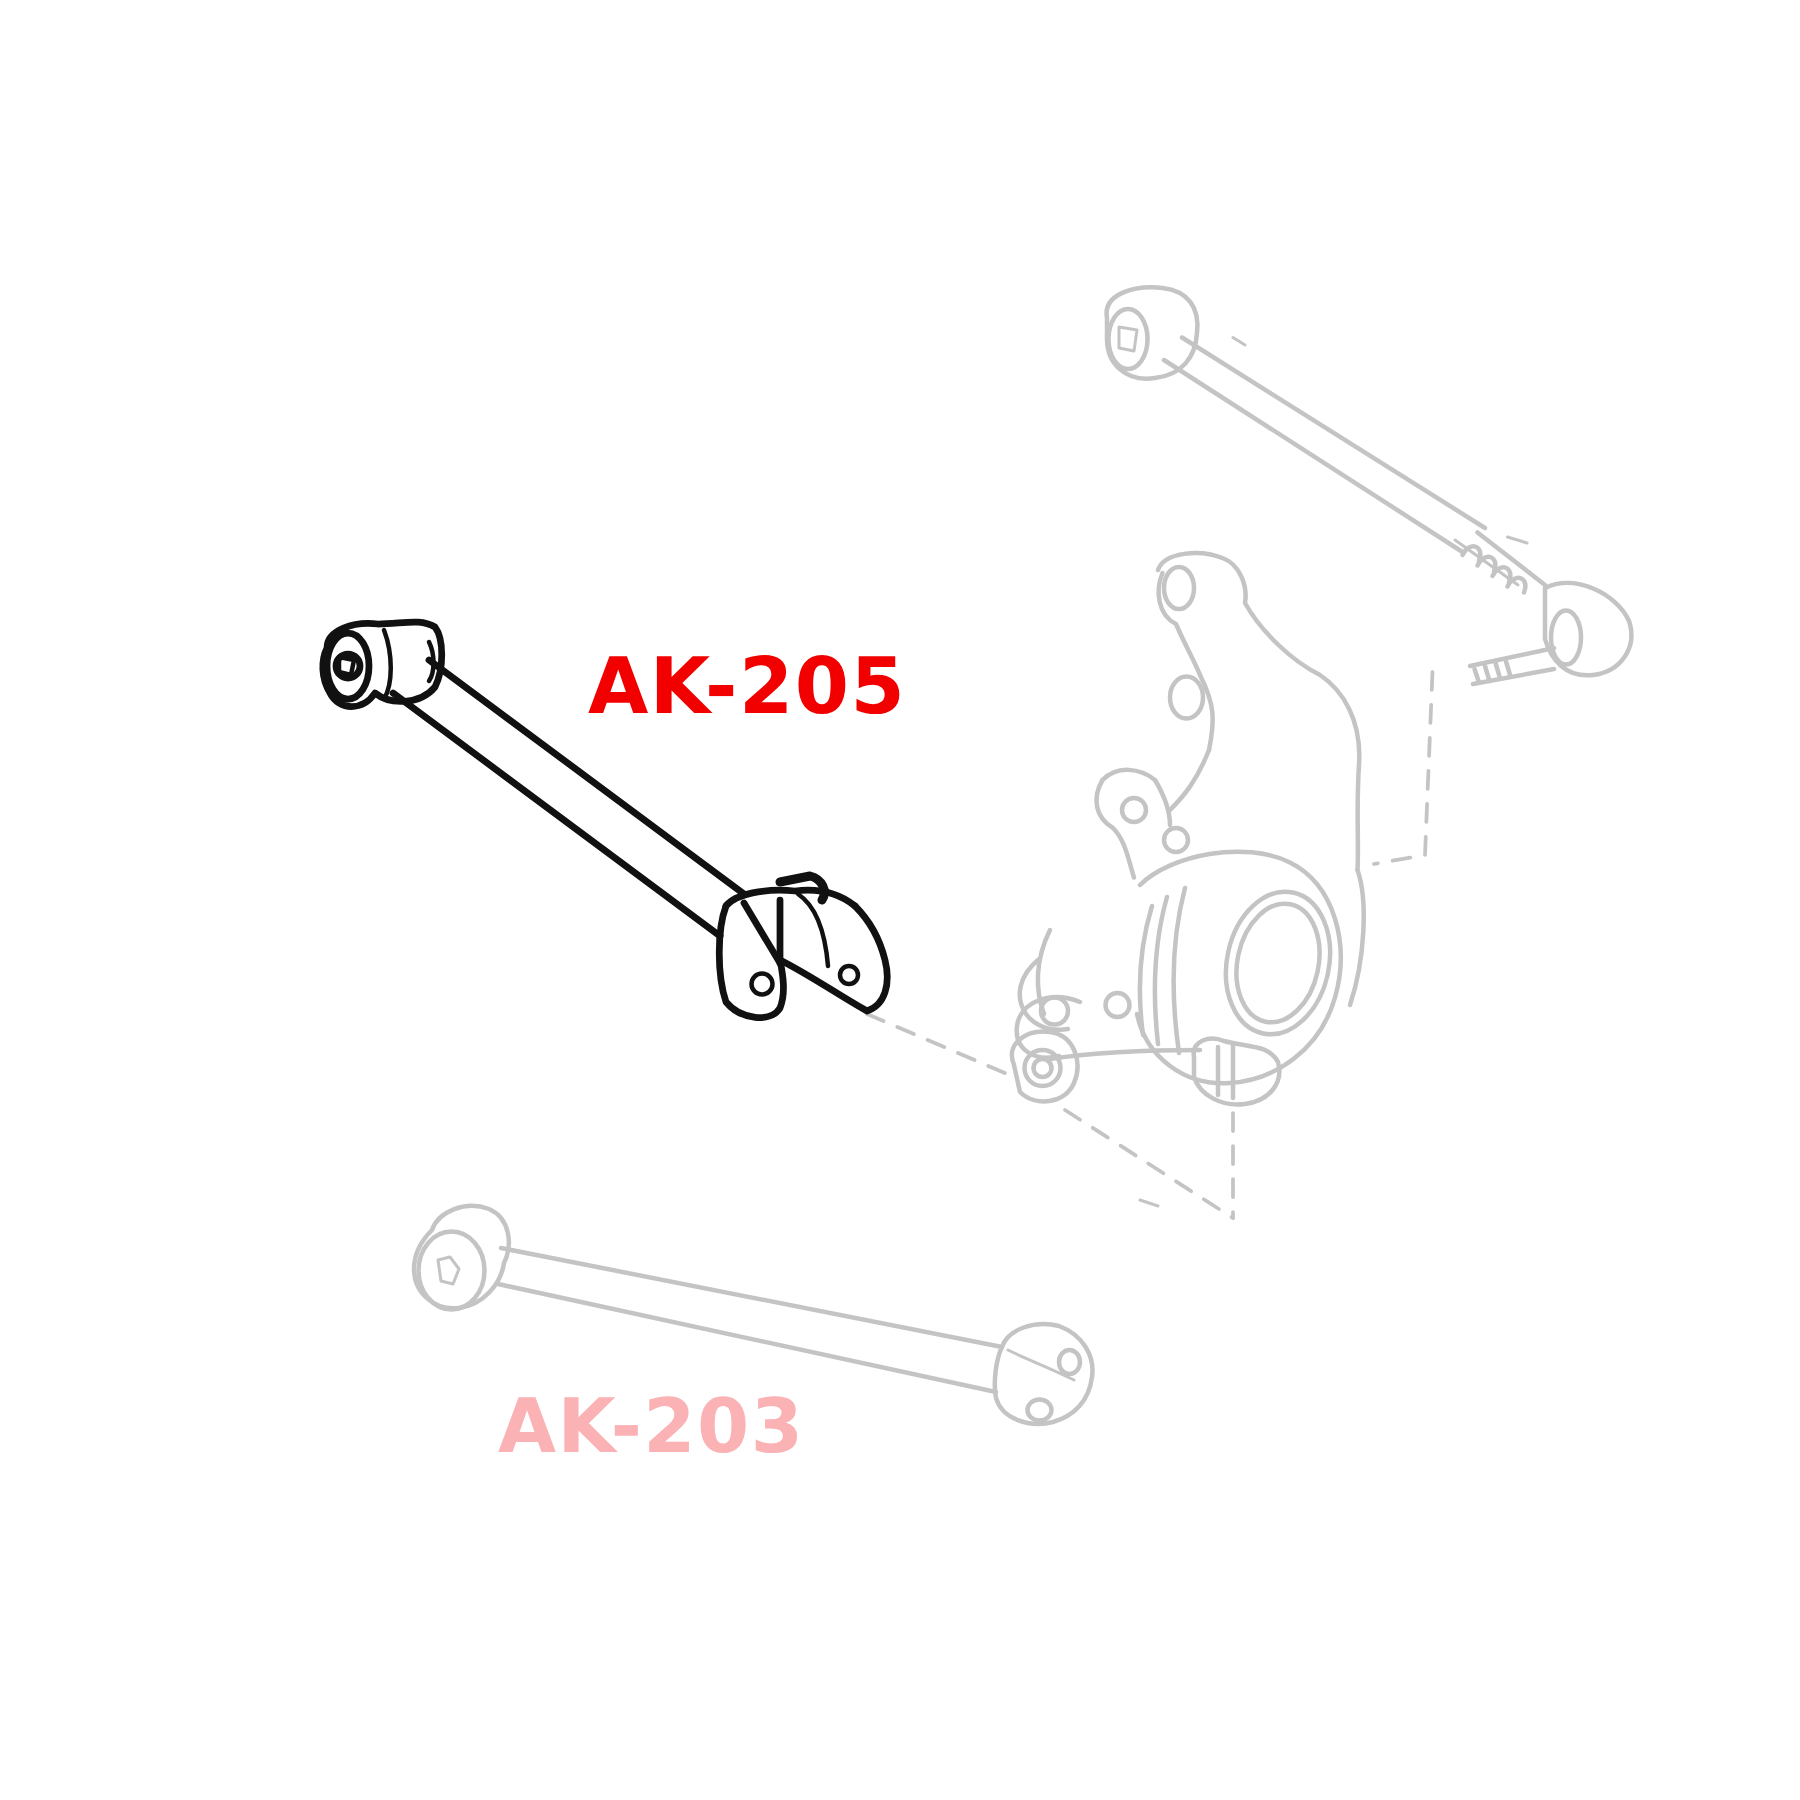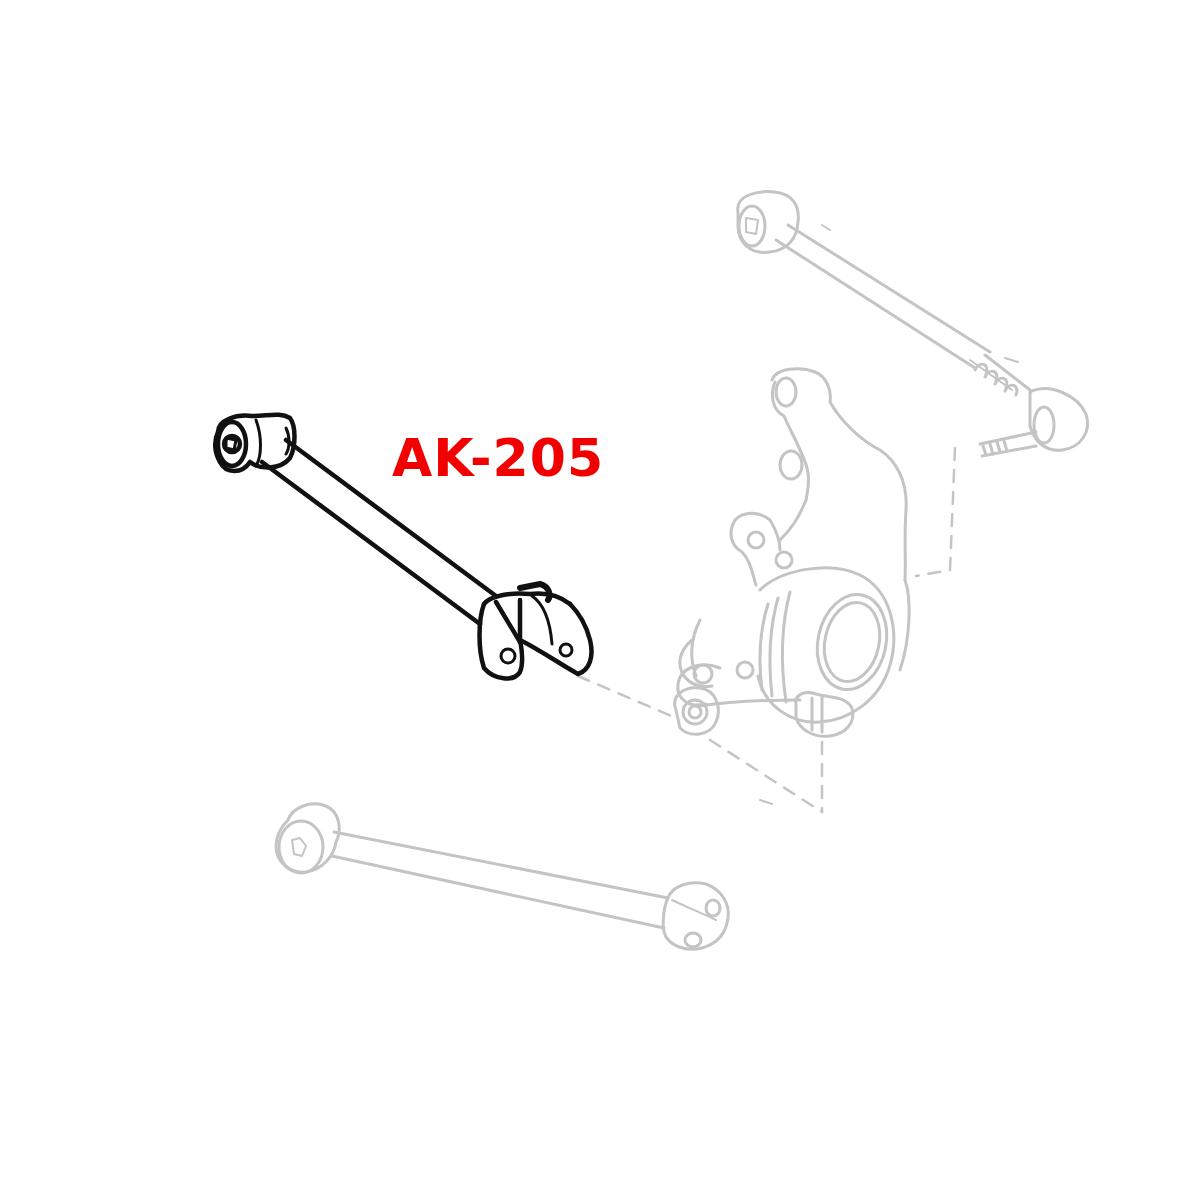--- a/index.html
+++ b/index.html
@@ -136,13 +136,14 @@
 
       <path d="M668 898 C672 886 690 880 706 884 C722 890 730 904 728 918 C726 934 716 944 702 948 C686 952 668 946 664 932 C662 922 664 906 668 898 Z"></path>
       <ellipse cx="713" cy="908" rx="7" ry="8"></ellipse>
       <ellipse cx="693" cy="940" rx="8" ry="7"></ellipse>
       <path d="M672 900 C684 906 700 912 716 920" stroke-width="2"></path>
     </g>
   </svg>
 
   
   <div id="label-ak205" class="label">AK-205</div>
+  <div id="label-ak203" class="label">AK-203</div>
 </div>
 
 </body></html>

